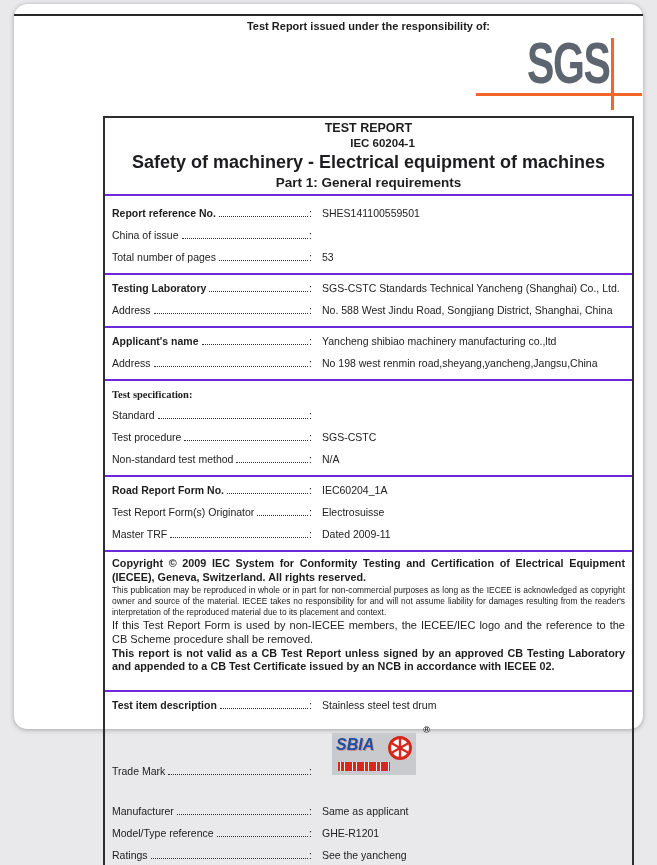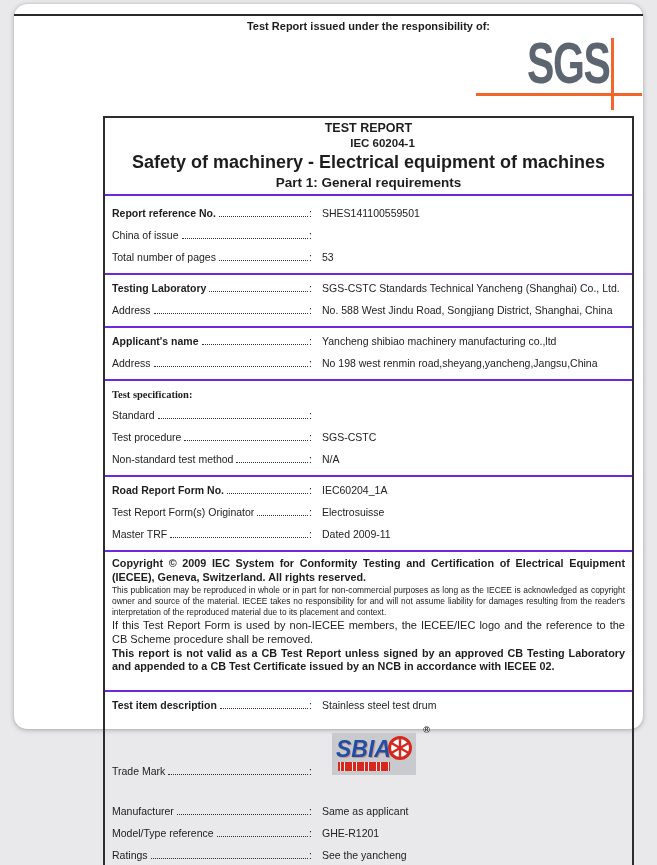--- a/index.html
+++ b/index.html
@@ -65,21 +65,21 @@
   
   .tm-row { min-height:74px; padding-top:12px; }
   .tm-logo { position:relative; width:86px; height:46px; margin-left:10px; }
   .tm-box {
     position:absolute; left:0; top:4px; width:84px; height:42px;
     background:#c9cacd;
   }
   .tm-reg { position:absolute; right:-12px; top:-4px; font-size:9px; color:#222; font-weight:700; }
   .tm-text {
     position:absolute; left:4px; top:3px;
-    font-size:23px; font-weight:700; font-style:italic;
+    font-size:16px; font-weight:700; font-style:italic;
     color:#1d50a2; letter-spacing:0px;
     text-shadow:1px 1px 0 rgba(213,40,30,.35);
   }
   .tm-wheel { position:absolute; right:3px; top:2px; }
   .tm-band {
     position:absolute; left:6px; bottom:4px; width:52px; height:9px;
     background:#d5281e;
     background-image:repeating-linear-gradient(90deg,
       rgba(255,255,255,0) 0 2px, rgba(255,255,255,.92) 2px 3.5px,
       rgba(255,255,255,0) 3.5px 6px, rgba(255,255,255,.92) 6px 7px,

